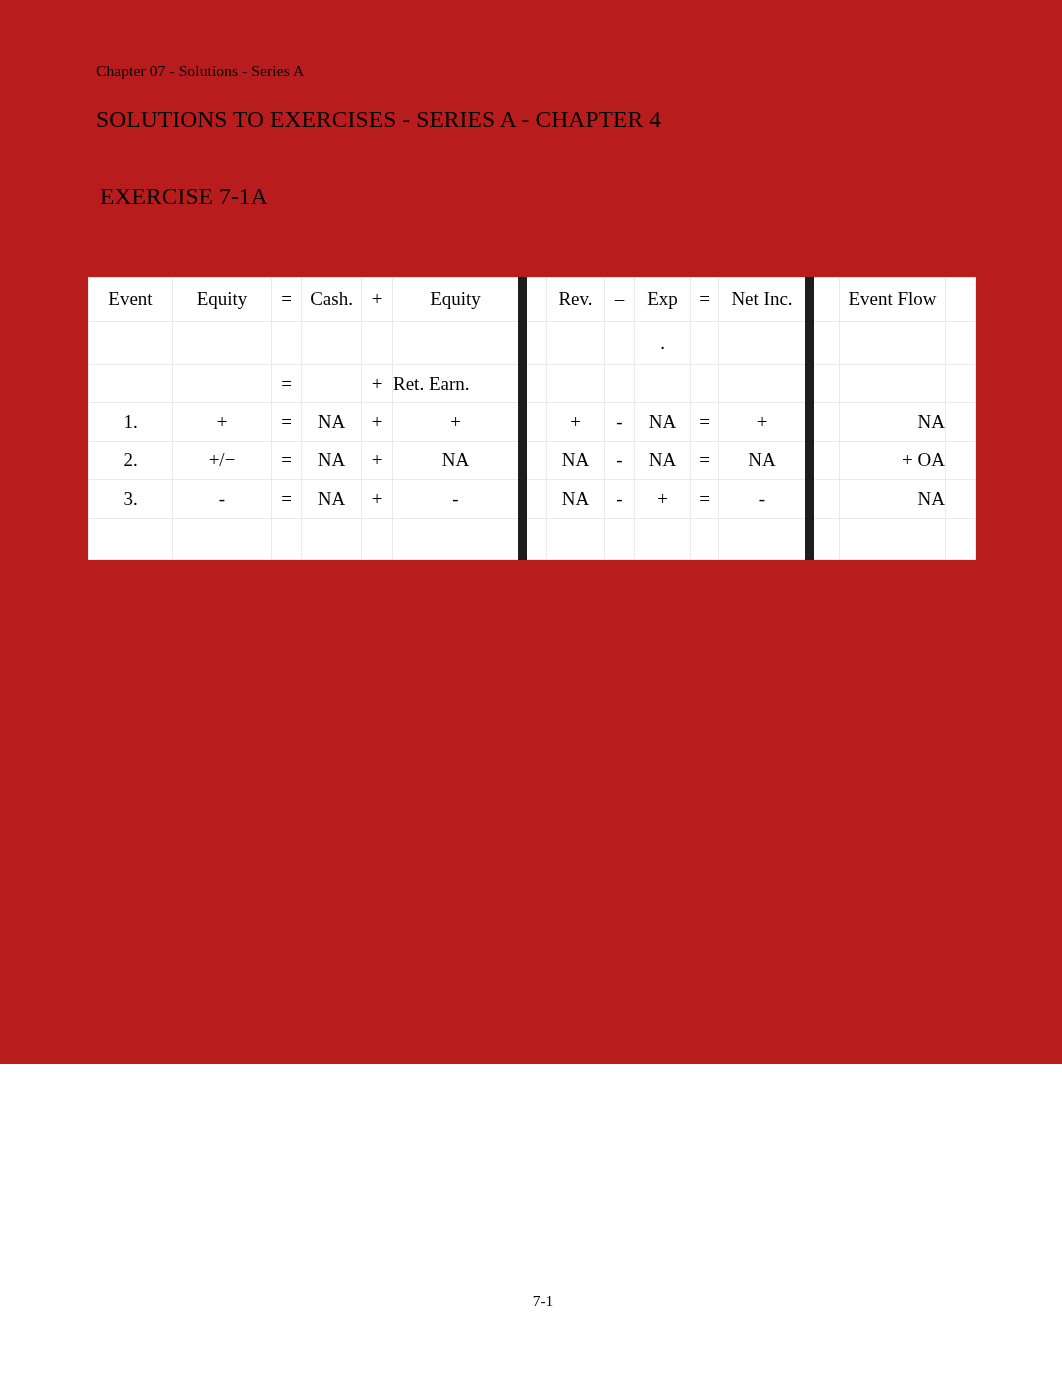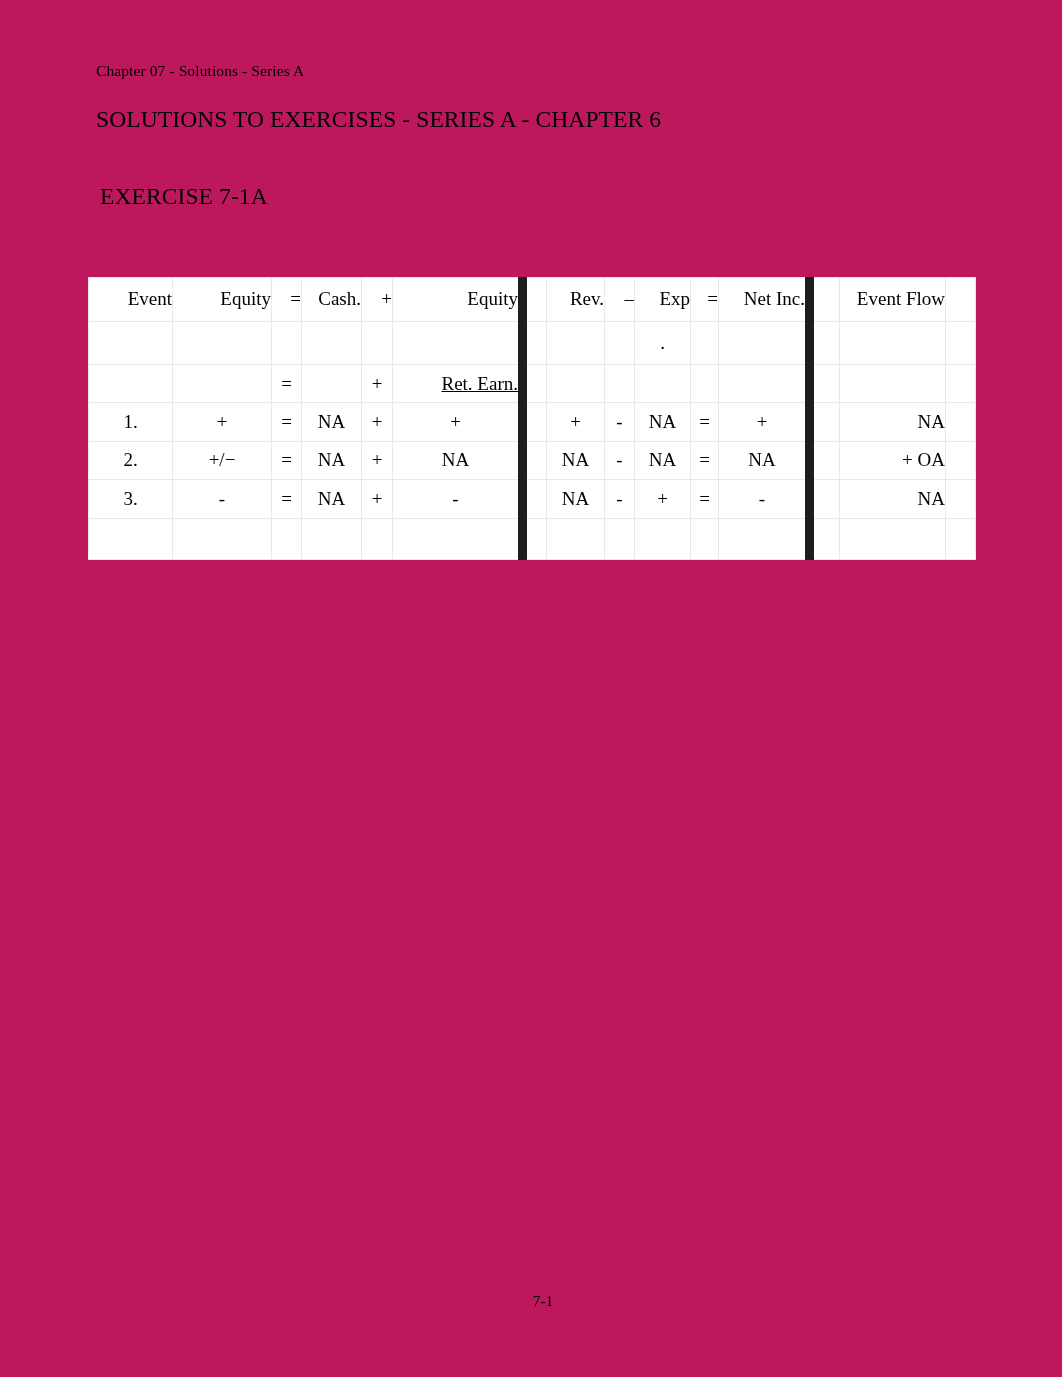--- a/index.html
+++ b/index.html
@@ -12,22 +12,22 @@
     height: 1377px;
     position: relative;
     font-family: "Liberation Serif", "DejaVu Serif", serif;
     color: #000000;
     overflow: hidden;
   }
 
   .page {
     position: relative;
     width: 1062px;
-    height: 1377px;
-    background: #be185d;
+    height: 1064px;
+    background: #b91c1c;
   }
 
   
   .running-head {
     position: absolute;
     left: 96px;
     top: 61px;
     font-size: 15.5px;
     line-height: 20px;
     letter-spacing: 0.1px;
@@ -97,34 +97,33 @@
   col.c-rev       { width: 58px; }
   col.c-minus     { width: 30px; }
   col.c-exp       { width: 56px; }
   col.c-eq2       { width: 28px; }
   col.c-netinc    { width: 91px; }
   col.c-gap2      { width: 30px; }
   col.c-cashflow  { width: 106px; }
   col.c-tail      { width: 30px; }
 
   .ctr   { text-align: center; }
-  .rgt   { text-align: right; padding-right: 6px; text-decoration: underline; }
+  .rgt   { text-align: left; padding-right: 6px; }
   .rgt2  { text-align: right; padding-right: 8px; }
 
   .sep-cell {
     border-left: 9px solid #1d1d1d !important;
     border-right: 1px solid #e9e9e9;
     background: #ffffff;
   }
 
   
   tr.head-row td {
     height: 41px;
     padding-bottom: 2px;
-    text-align: right;
   }
   tr.subhead-row td {
     height: 42px;
   }
   tr.second-head td {
     height: 37px;
   }
   tr.data-row td {
     height: 37.5px;
   }
@@ -142,21 +141,21 @@
     font-size: 15.5px;
   }
 </style>
 </head>
 <body>
 
 <div class="page">
 
   <div class="running-head">Chapter 07 - Solutions - Series A</div>
 
-  <h1 class="doc-title">SOLUTIONS TO EXERCISES - SERIES A - CHAPTER 6</h1>
+  <h1 class="doc-title">SOLUTIONS TO EXERCISES - SERIES A - CHAPTER 4</h1>
 
   <h2 class="exercise-title">EXERCISE 7-1A</h2>
 
   <div class="table-wrap">
     <table class="hmodel">
       <colgroup>
         <col class="c-event">
         <col class="c-assets">
         <col class="c-eq1">
         <col class="c-liab">

